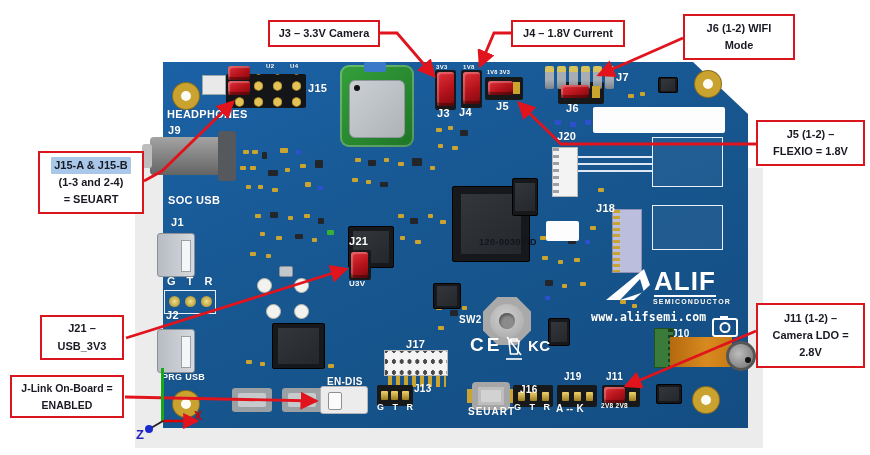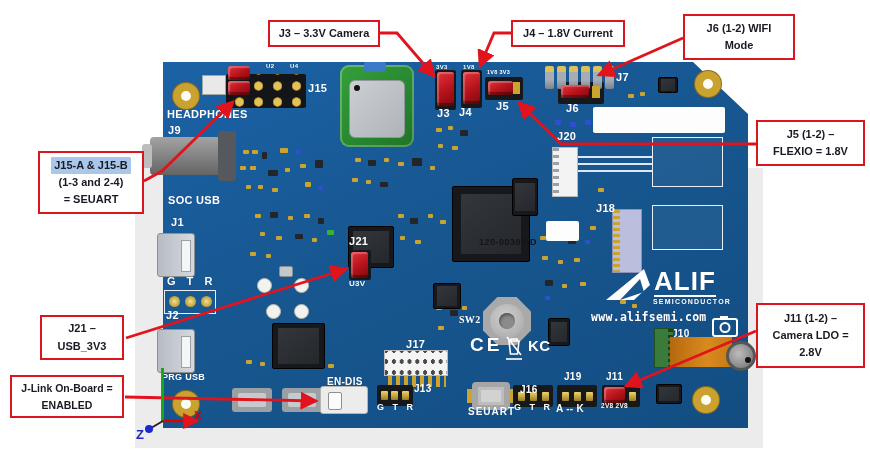--- a/index.html
+++ b/index.html
@@ -321,21 +321,21 @@
   <div class="stand" style="left:294px;top:304px;"></div>
 
   <div class="slk dk" style="left:479px;top:226px;font-size:9px;letter-spacing:.5px;margin-top:11px;">120-00307-D</div>
   <div class="wrect" style="left:546px;top:221px;width:33px;height:20px;"></div>
 
   <div class="slk" style="left:349px;top:235px;font-size:11px;">J21</div>
   <div class="hbase" style="left:349px;top:250px;width:22px;height:30px;"></div>
   <div class="jmp" style="left:351px;top:252px;width:17px;height:26px;"></div>
   <div class="slk" style="left:349px;top:279px;font-size:8px;">U3V</div>
 
-  <div class="slk" style="left:459px;top:314px;font-size:10px;font-family:Liberation Serif, serif;">SW2</div>
+  <div class="slk" style="left:459px;top:314px;font-size:10px;">SW2</div>
   <div class="sw2">
       <b></b>
       <u></u>
     </div>
 
   <div class="slk" style="left:470px;top:334px;font-size:19px;letter-spacing:3px;">CE</div>
   <svg class="abs" style="left:505px;top:335px;z-index:8;" width="18" height="26" viewBox="0 0 18 26">
     <g stroke="#fff" stroke-width="1.6" fill="none">
       <path d="M4 6 h10 l-1.5 13 h-7 z"></path>
         <path d="M6 6 v-2 h6 v2"></path>

